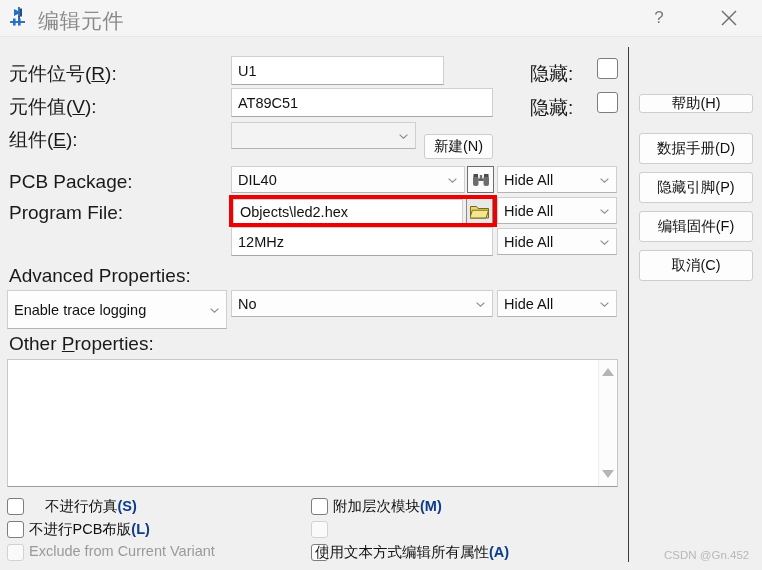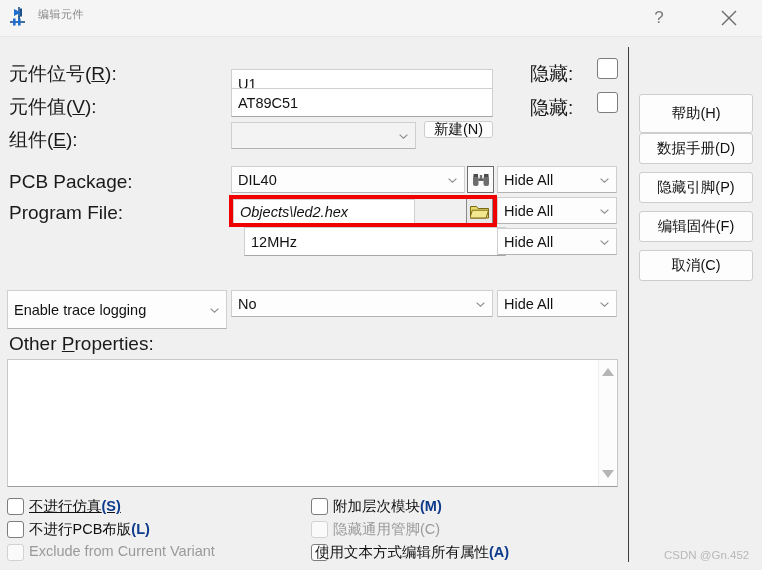--- a/index.html
+++ b/index.html
@@ -30,21 +30,21 @@
     border-bottom: 1px solid #e6e6e6;
   }
   .title-icon {
     position: absolute;
     left: 8px; top: 6px;
     width: 24px; height: 24px;
   }
   .title-text {
     position: absolute;
     left: 38px; top: 7px;
-    font-size: 11px;
+    font-size: 21px;
     color: #8a8a8a;
     letter-spacing: .5px;
   }
   .tb-btn {
     position: absolute;
     top: 0;
     width: 46px; height: 36px;
     display: flex; align-items: center; justify-content: center;
     color: #7a7a7a;
     font-size: 17px;
@@ -226,61 +226,62 @@
       </svg>
     </div>
   </div>
 
   <div class="label" style="left:9px; top:61px;">元件位号(<span class="u">R</span>):</div>
   <div class="label" style="left:9px; top:94px;">元件值(<span class="u">V</span>):</div>
   <div class="label" style="left:9px; top:127px;">组件(<span class="u">E</span>):</div>
 
   <div class="label" style="left:9px; top:171px;">PCB Package:</div>
   <div class="label" style="left:9px; top:202px;">Program File:</div>
+  <div class="label" style="left:9px; top:265px;">Advanced Properties:</div>
   <div class="label" style="left:9px; top:333px;">Other <span class="u">P</span>roperties:</div>
 
-  <div class="field" style="left:231px; top:69px; width:262px; height:29px;">U1</div>
+  <div class="field" style="left:231px; top:56px; width:213px; height:29px;">U1</div>
 
   <div class="field" style="left:231px; top:88px; width:262px; height:29px;">AT89C51</div>
 
   <div class="combo disabled" style="left:231px; top:122px; width:185px; height:27px;">
     <span></span>
     <svg class="caret" viewBox="0 0 9 5">
       <polyline points="0.6,0.6 4.5,4.2 8.4,0.6" fill="none" stroke="#8b8b8b" stroke-width="1.1"></polyline>
     </svg>
   </div>
 
-  <div class="pushbtn" style="left:424px; top:121px; width:69px; height:17px;">新建(N)</div>
+  <div class="pushbtn" style="left:424px; top:134px; width:69px; height:25px;">新建(N)</div>
 
   <div class="combo" style="left:231px; top:166px; width:234px; height:27px;">
     <span>DIL40</span>
     <svg class="caret" viewBox="0 0 9 5">
       <polyline points="0.6,0.6 4.5,4.2 8.4,0.6" fill="none" stroke="#8b8b8b" stroke-width="1.1"></polyline>
     </svg>
   </div>
   <div class="sqbtn" style="left:467px; top:166px; width:27px; height:27px;">
     <svg width="18" height="14" viewBox="0 0 18 14">
       <rect x="1" y="3" width="5.5" height="10" rx="2" fill="#6d6d6d"></rect>
       <rect x="11.5" y="3" width="5.5" height="10" rx="2" fill="#6d6d6d"></rect>
       <rect x="1.5" y="1" width="4.5" height="3" fill="#4a4a4a"></rect>
       <rect x="12" y="1" width="4.5" height="3" fill="#4a4a4a"></rect>
       <rect x="6.3" y="5.5" width="5.4" height="2.4" fill="#5a5a5a"></rect>
       <rect x="7.8" y="2" width="2.4" height="4" fill="#6d6d6d"></rect>
     </svg>
   </div>
 
-  <div class="field" style="left:233px; top:199px; width:182px; height:25px;font-style:italic;">Objects\led2.hex</div>
+  <div class="field" style="left:233px; top:199px; width:230px; height:25px;">Objects\led2.hex</div>
   <div class="sqbtn" style="left:466px; top:198px; width:27px; height:27px; border-color:#8a8a8a; background:#e9e9e9;">
     <svg width="19" height="15" viewBox="0 0 19 15">
       <path d="M0.5 2.5 h6 l1.6 2 h10.4 v9.5 h-18 z" fill="#e8d96a" stroke="#7a6a15" stroke-width="1"></path>
       <path d="M2.4 6.2 h16.2 l-2.6 7.8 h-16.2 z" fill="#f3e88f" stroke="#7a6a15" stroke-width="1"></path>
     </svg>
   </div>
 
-  <div class="field" style="left:231px; top:227px; width:262px; height:29px;margin-left:13px;">12MHz</div>
+  <div class="field" style="left:231px; top:227px; width:262px; height:29px;">12MHz</div>
 
   <div class="combo" style="left:7px; top:290px; width:220px; height:39px;">
     <span>Enable trace logging</span>
     <svg class="caret" viewBox="0 0 9 5">
       <polyline points="0.6,0.6 4.5,4.2 8.4,0.6" fill="none" stroke="#8b8b8b" stroke-width="1.1"></polyline>
     </svg>
   </div>
   <div class="combo" style="left:231px; top:290px; width:262px; height:27px;">
     <span>No</span>
     <svg class="caret" viewBox="0 0 9 5">
@@ -323,50 +324,47 @@
     <div class="scrollbar">
       <div class="sb-arrow sb-up"></div>
       <div class="sb-arrow sb-down"></div>
     </div>
   </div>
 
   <div class="redbox" style="left:229px; top:195px; width:268px; height:32px;"></div>
 
   <div class="vdiv" style="left:628px; top:47px; height:515px;"></div>
 
-  <div class="pushbtn" style="left:639px; top:94px; width:114px; height:39px;">帮助(H)</div>
+  <div class="pushbtn" style="left:639px; top:94px; width:114px; height:19px;">帮助(H)</div>
   <div class="pushbtn" style="left:639px; top:133px; width:114px; height:31px;">数据手册(D)</div>
   <div class="pushbtn" style="left:639px; top:172px; width:114px; height:31px;">隐藏引脚(P)</div>
   <div class="pushbtn" style="left:639px; top:211px; width:114px; height:31px;">编辑固件(F)</div>
   <div class="pushbtn" style="left:639px; top:250px; width:114px; height:31px;">取消(C)</div>
 
   <div class="cbox" style="left:7px; top:498px;"></div>
-  <div class="ck-label" style="left:29px; top:497px;text-decoration:underline;">
+  <div class="ck-label" style="left:45px; top:497px;">
     <span>不进行仿真</span><span class="acc">(S)</span>
   </div>
 
   <div class="cbox" style="left:7px; top:521px;"></div>
   <div class="ck-label" style="left:29px; top:520px;">
     <span>不进行PCB布版</span><span class="acc">(L)</span>
   </div>
 
   <div class="cbox dim" style="left:7px; top:544px;"></div>
   <div class="ck-label dim" style="left:29px; top:543px;">
     <span>Exclude from Current Variant</span><span class="acc"></span>
   </div>
 
   <div class="cbox" style="left:311px; top:498px;"></div>
   <div class="ck-label" style="left:333px; top:497px;">
     <span>附加层次模块</span><span class="acc">(M)</span>
   </div>
 
   <div class="cbox dim" style="left:311px; top:521px;"></div>
-  <div class="ck-label dim" style="left:333px; top:520px;">
-    <span>隐藏通用管脚</span><span class="acc">(C)</span>
-  </div>
 
   <div class="cbox" style="left:311px; top:544px;"></div>
   <div class="ck-label" style="left:315px; top:543px;">
     <span>使用文本方式编辑所有属性</span><span class="acc">(A)</span>
   </div>
 
   <div class="watermark" style="left:664px; top:549px;">CSDN @Gn.452</div>
 
 </div>
 

